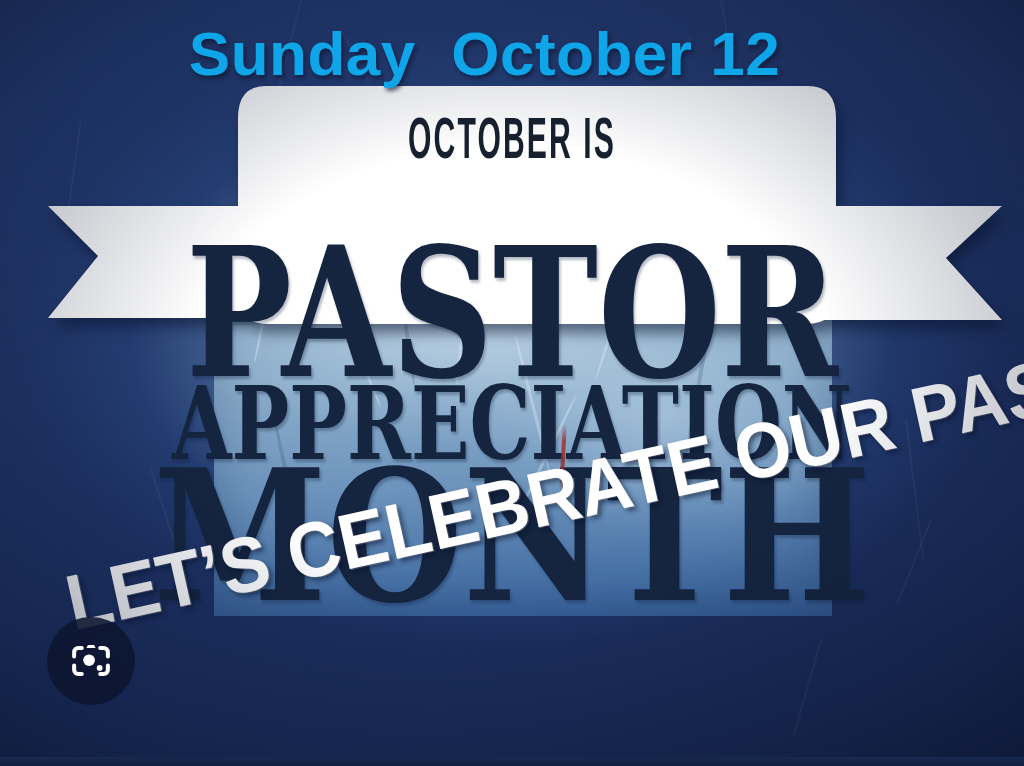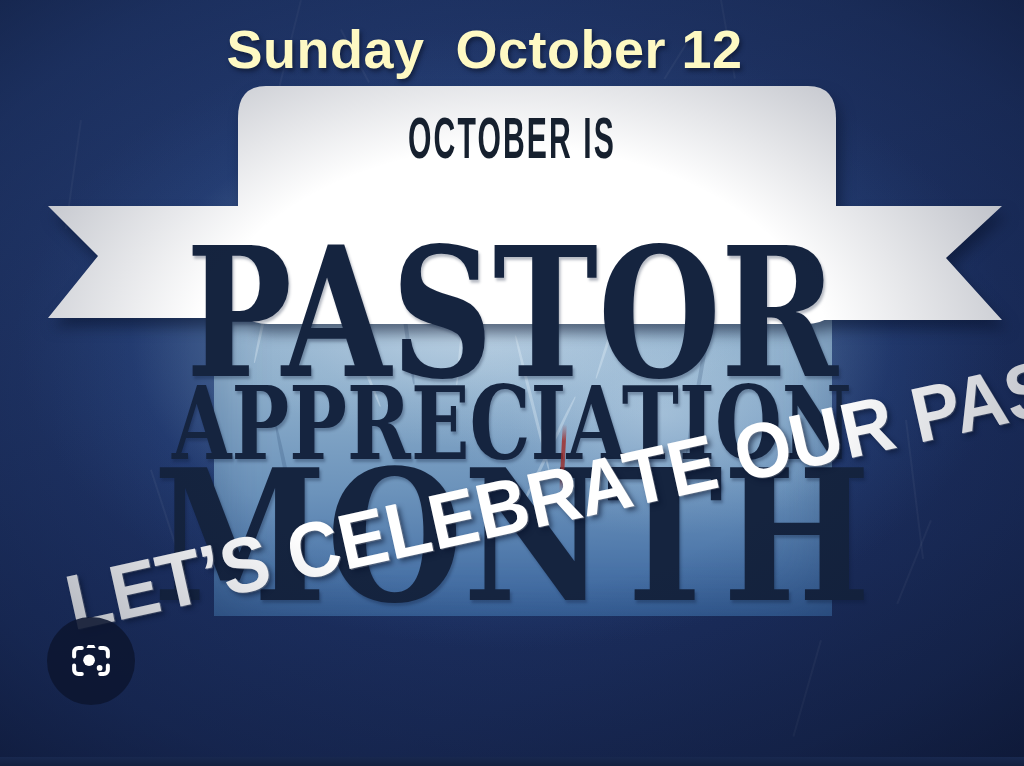--- a/index.html
+++ b/index.html
@@ -81,23 +81,23 @@
 
   
   .date-title {
     position: absolute;
     left: 0;
     top: 18px;
     width: 1024px;
     text-align: center;
     padding-right: 55px;
     box-sizing: border-box;
-    font-size: 54px;
-    font-weight: bold;
-    color: #fef9c3;
+    font-size: 62px;
+    font-weight: bold;
+    color: #0ea5e9;
     letter-spacing: 0.5px;
     white-space: pre;
     text-shadow: 2px 3px 4px rgba(10,20,45,0.65);
   }
   .october-is {
     position: absolute;
     left: 0;
     top: 104px;
     width: 1024px;
     text-align: center;

